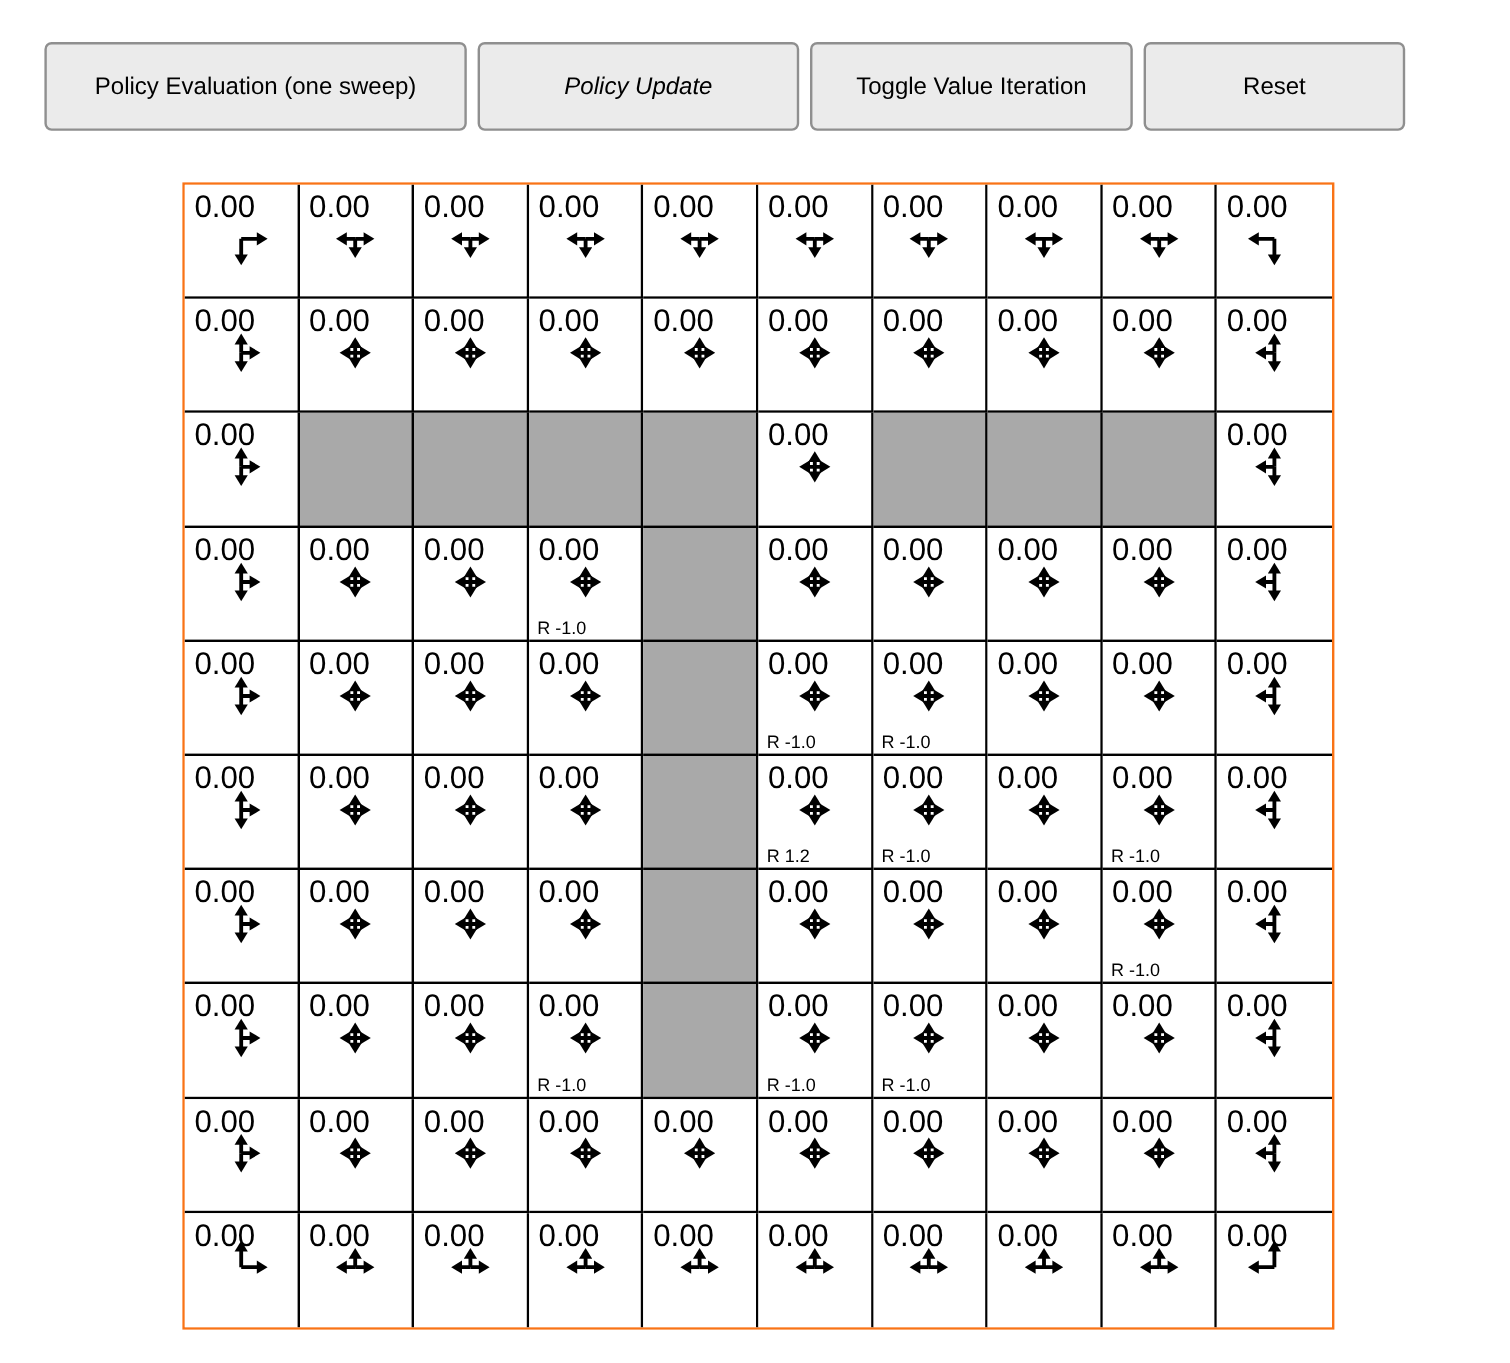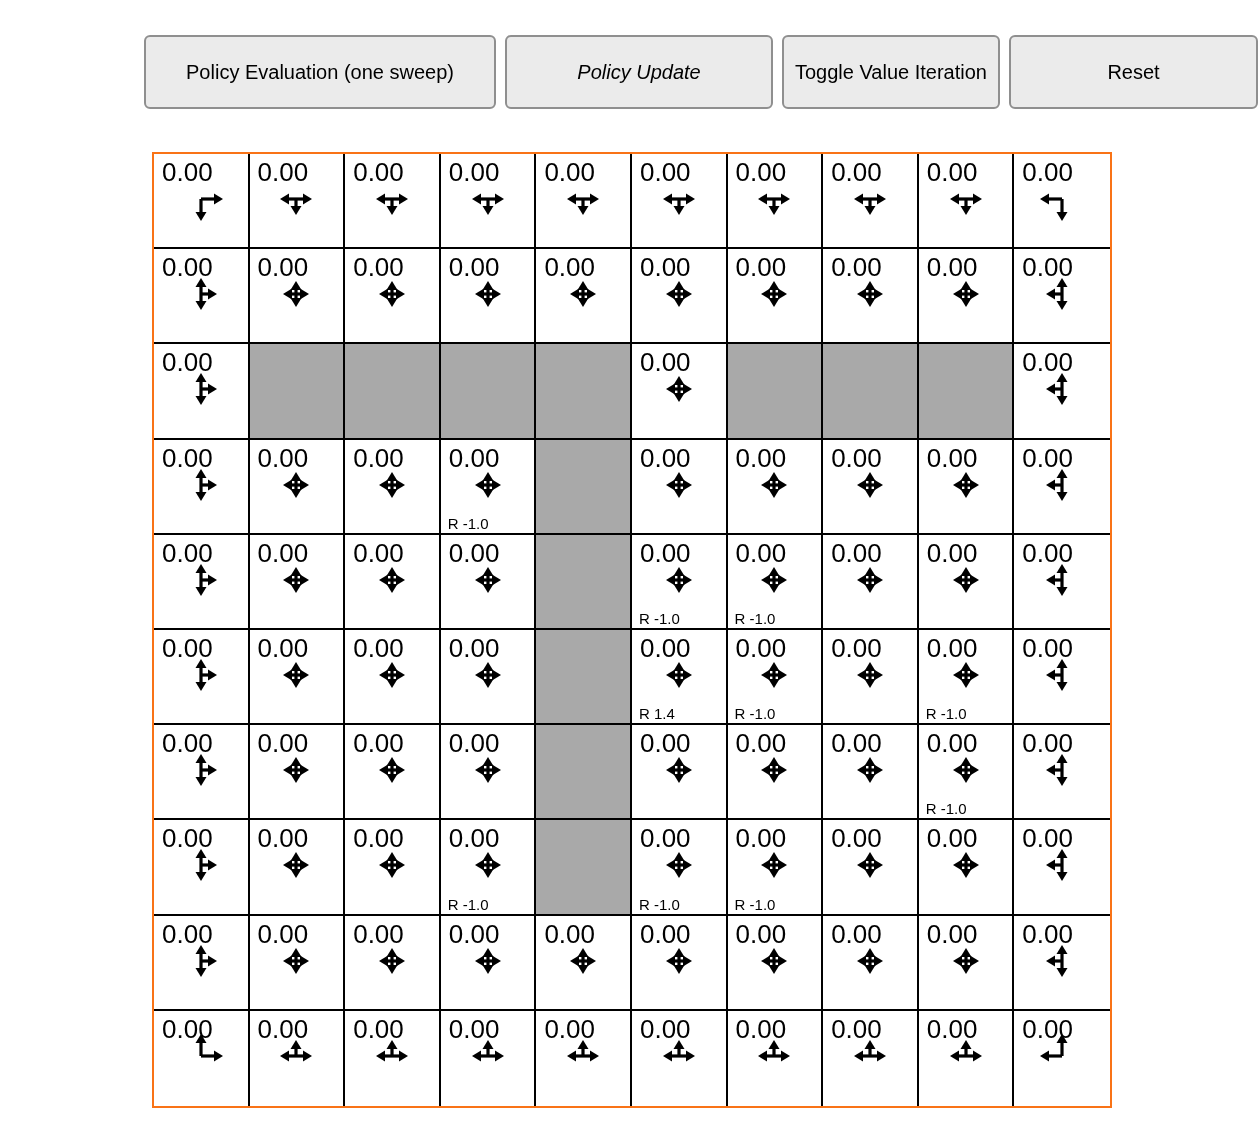--- a/index.html
+++ b/index.html
@@ -12,39 +12,38 @@
   body {
     width: 1258px;
     height: 1136px;
     position: relative;
     overflow: hidden;
   }
   .toolbar {
     display: flex;
     gap: 9px;
     margin: 35px 0 12px 37px;
-    justify-content: flex-end;
   }
   .btn {
     height: 74px;
     background: #ebebeb;
     border: 2px solid #8f8f8f;
     border-radius: 6px;
     font-family: "Liberation Sans", sans-serif;
     font-size: 20px;
     color: #000;
     text-align: center;
     padding: 0 8px;
     box-sizing: border-box;
     cursor: pointer;
   }
   .btn:nth-child(1) { width: 352px; }
   .btn:nth-child(2) { width: 268px; font-style: italic; }
-  .btn:nth-child(3) { width: 218px; }
-  .btn:nth-child(4) { width: 249px; }
+  .btn:nth-child(3) { width: 269px; }
+  .btn:nth-child(4) { width: 218px; }
 
   .grid {
     margin: 43px 0 0 152px;
     width: 956px;
     border: 2px solid #f97316;
     display: grid;
     grid-template-columns: repeat(10, 95.6px);
     grid-template-rows: repeat(10, 95.2px);
   }
   .cell {
@@ -653,21 +652,21 @@
       <svg width="48" height="48" class="arrows">
         <line x1="24" y1="24" x2="24" y2="18" stroke="#000000" stroke-width="3.2"></line>
         <polygon points="24,11 29.5,20 18.5,20" fill="#000000"></polygon>
         <line x1="24" y1="24" x2="24" y2="30" stroke="#000000" stroke-width="3.2"></line>
         <polygon points="24,37 18.5,28 29.5,28" fill="#000000"></polygon>
         <line x1="24" y1="24" x2="18" y2="24" stroke="#000000" stroke-width="3.2"></line>
         <polygon points="11,24 20,18.5 20,29.5" fill="#000000"></polygon>
         <line x1="24" y1="24" x2="30" y2="24" stroke="#000000" stroke-width="3.2"></line>
         <polygon points="37,24 28,29.5 28,18.5" fill="#000000"></polygon>
       </svg>
-      <div class="reward">R 1.4</div>
+      <div class="reward">R 1.2</div>
     </div>
     <div class="cell">
       <div class="value">0.00</div>
       <svg width="48" height="48" class="arrows">
         <line x1="24" y1="24" x2="24" y2="18" stroke="#000000" stroke-width="3.2"></line>
         <polygon points="24,11 29.5,20 18.5,20" fill="#000000"></polygon>
         <line x1="24" y1="24" x2="24" y2="30" stroke="#000000" stroke-width="3.2"></line>
         <polygon points="24,37 18.5,28 29.5,28" fill="#000000"></polygon>
         <line x1="24" y1="24" x2="18" y2="24" stroke="#000000" stroke-width="3.2"></line>
         <polygon points="11,24 20,18.5 20,29.5" fill="#000000"></polygon>

